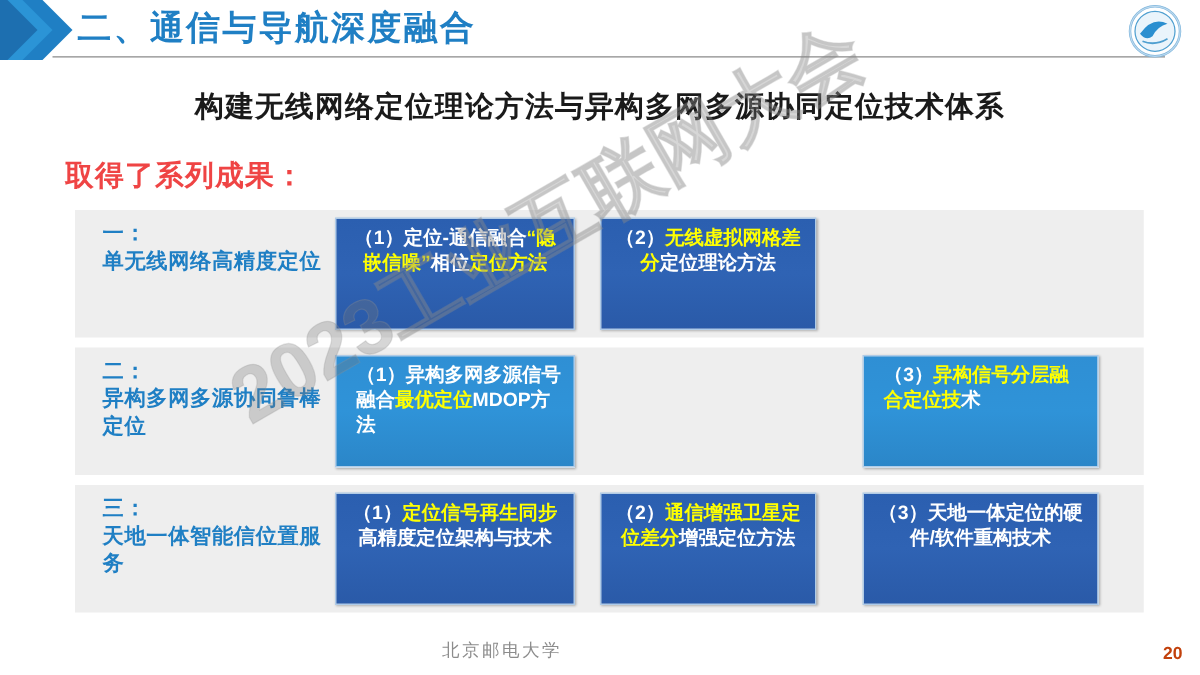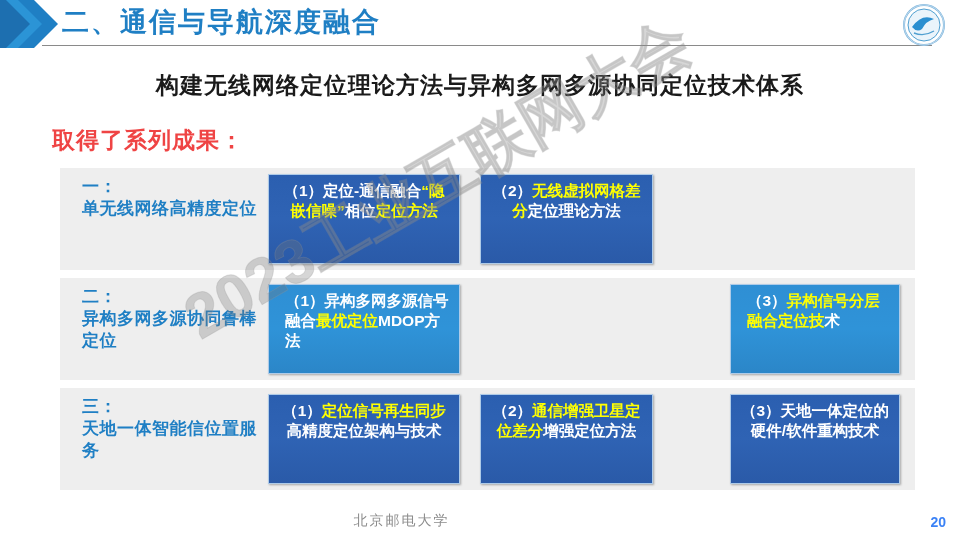--- a/index.html
+++ b/index.html
@@ -101,32 +101,32 @@
     overflow: hidden;
   }
   .card.dark  { background: linear-gradient(180deg,#2b5fb0 0%, #2f63b4 50%, #2a5aa8 100%); text-align: center; }
   .card.light { background: linear-gradient(180deg,#2f8fd4 0%, #2f93d8 50%, #2b86c8 100%); padding-left: 16px; }
 
   .card .y { color: #ffff00; }
   .card .w { color: #ffffff; }
 
   .c1 { left: 208px; width: 192px; }
   .c2 { left: 420px; width: 173px; }
-  .c3 { left: 630px; width: 170px; margin-left: 40px; }
+  .c3 { left: 630px; width: 189px; }
 
   
   .footer-org {
     position: absolute; left: 0; top: 512px; width: 803px;
     text-align: center;
     font-size: 14px; color: #8c8c8c;
     letter-spacing: 2px;
   }
   .page-num {
     position: absolute; right: 14px; top: 514px;
-    font-size: 14px; font-weight: bold; color: #3b82f6;
+    font-size: 14px; font-weight: bold; color: #c2410c;
   }
 </style>
 </head>
 <body>
 
 <div id="header">
   <svg class="hdr-chevron" viewBox="0 0 70 48">
     <polygon points="0,0 34,0 58,24 34,48 0,48" fill="#1f7fc4"></polygon>
     <polygon points="0,0 18,0 42,24 18,48 0,48" fill="#2b94d6"></polygon>
     <polygon points="0,0 6,0 30,24 6,48 0,48" fill="#1d6fb0"></polygon>

